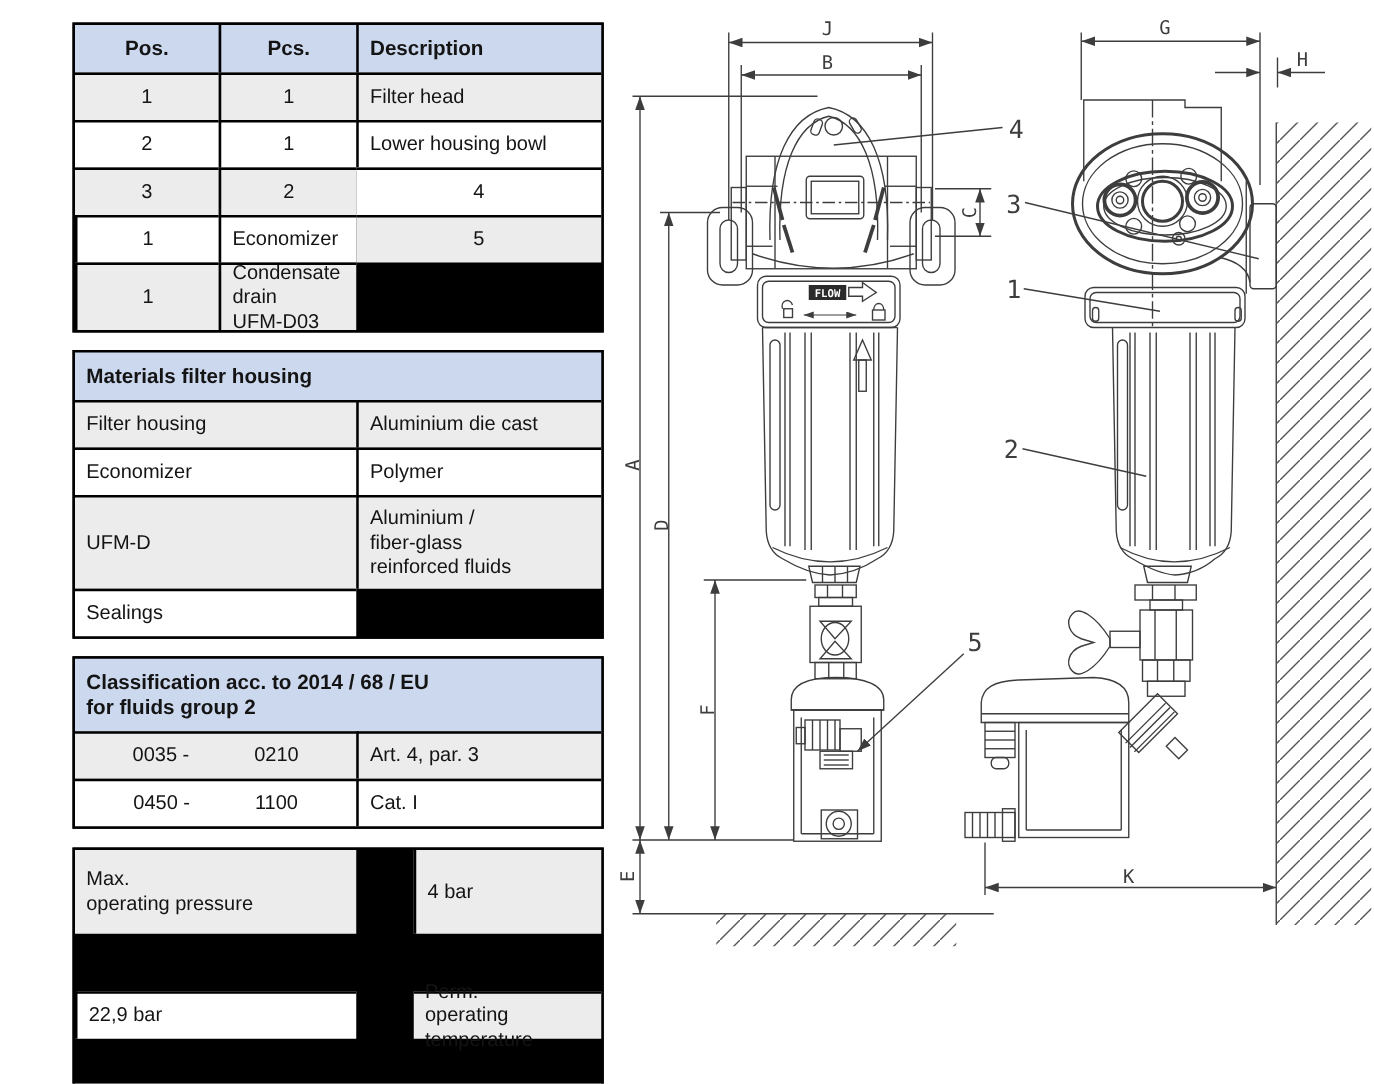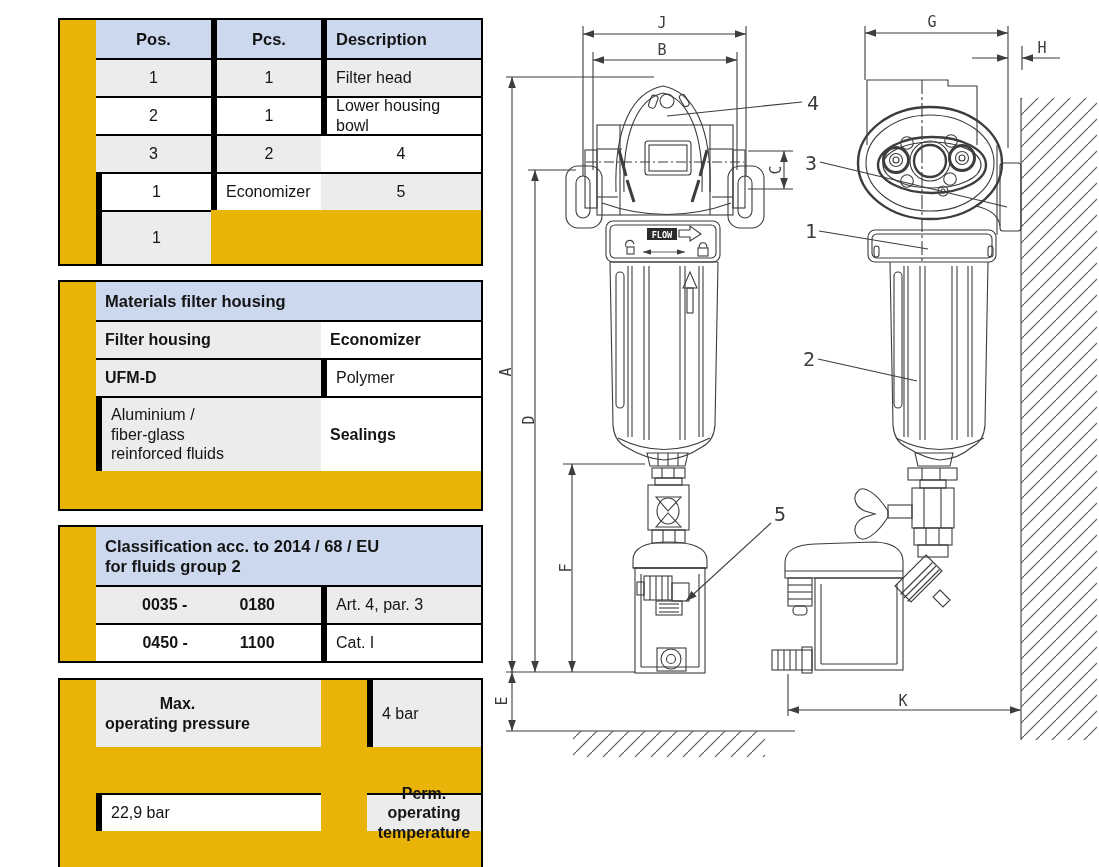--- a/index.html
+++ b/index.html
@@ -1,26 +1,26 @@
 <!DOCTYPE html>
 <html><head>
 <meta charset="utf-8">
 <style>
   html,body{margin:0;padding:0;background:#fff;}
   #page{position:relative;width:1099px;height:867px;background:#ffffff;overflow:hidden;
         font-family:"Liberation Sans",sans-serif;color:#141414;}
   .tbl{position:absolute;left:58px;width:425px;display:grid;border:2px solid #000;
-       box-sizing:border-box;background:#eab308;padding-left:36px;}
+       box-sizing:border-box;background:#000000;}
   .c{display:flex;align-items:center;padding:2px 9px;font-size:16px;line-height:1.22;
      box-sizing:border-box;white-space:pre-line;}
-  .bl{border-left:6px solid #000000;} .bt{border-top:2px solid #000;}
+  .bl{border-left:2px solid #000000;} .bt{border-top:2px solid #000;}
   .cc{justify-content:center;text-align:center;}
   .h{font-weight:bold;font-size:16.5px;background:#ccd8ee;}
   .g{background:#ececec;} .w{background:#ffffff;}
-  .b{font-weight:bold;text-align:center;}
+  .b{font-weight:normal;}
   .rangecell{justify-content:center;gap:52px;}
   #t1{top:18px;grid-template-columns:115px 110px 1fr;grid-template-rows:38px 38px 38px 38px 38px 54px;}
   #t2{top:280px;grid-template-columns:225px 1fr;grid-template-rows:38px 38px 38px 75px 38px;}
   #t3{top:525px;grid-template-columns:225px 1fr;grid-template-rows:58px 38px 38px;}
   #t4{top:678px;grid-template-columns:225px 1fr;grid-template-rows:67px 38px 64px;gap:46px;} .span2{grid-column:1 / span 2;}
   svg text{font-family:"DejaVu Sans Mono",monospace;}
 </style>
 </head>
 <body>
 
@@ -41,40 +41,43 @@
 
     <div class="c g cc bt">3</div>
     <div class="c g cc bl bt">2</div>
 
     <div class="c w cc bt">4</div>
     <div class="c w cc bl bt">1</div>
     <div class="c w bl bt">Economizer</div>
 
     <div class="c g cc bt">5</div>
     <div class="c g cc bl bt">1</div>
+    <div class="c g bl bt">Condensate drain
+UFM-D03</div>
   </div>
 
   <div class="tbl" id="t2">
     <div class="c h span2">Materials filter housing</div>
     <div class="c g b bt">Filter housing</div>
+    <div class="c g bl bt">Aluminium die cast</div>
     <div class="c w b bt">Economizer</div>
+    <div class="c w bl bt">Polymer</div>
     <div class="c g b bt">UFM-D</div>
-    <div class="c w bl bt">Polymer</div>
     <div class="c g bl bt">Aluminium /
 fiber-glass
 reinforced fluids</div>
     <div class="c w b bt">Sealings</div>
   </div>
 
   <div class="tbl" id="t3">
     <div class="c h span2">Classification acc. to 2014 / 68 / EU
 for fluids group 2</div>
     <div class="c g b bt rangecell">
       <span>0035 -</span>
-      <span>0180</span>
+      <span>0210</span>
     </div>
     <div class="c g bl bt">Art. 4, par. 3</div>
     <div class="c w b bt rangecell">
       <span>0450 -</span>
       <span>1100</span>
     </div>
     <div class="c w bl bt">Cat. I</div>
   </div>
 
   <div class="tbl" id="t4">

